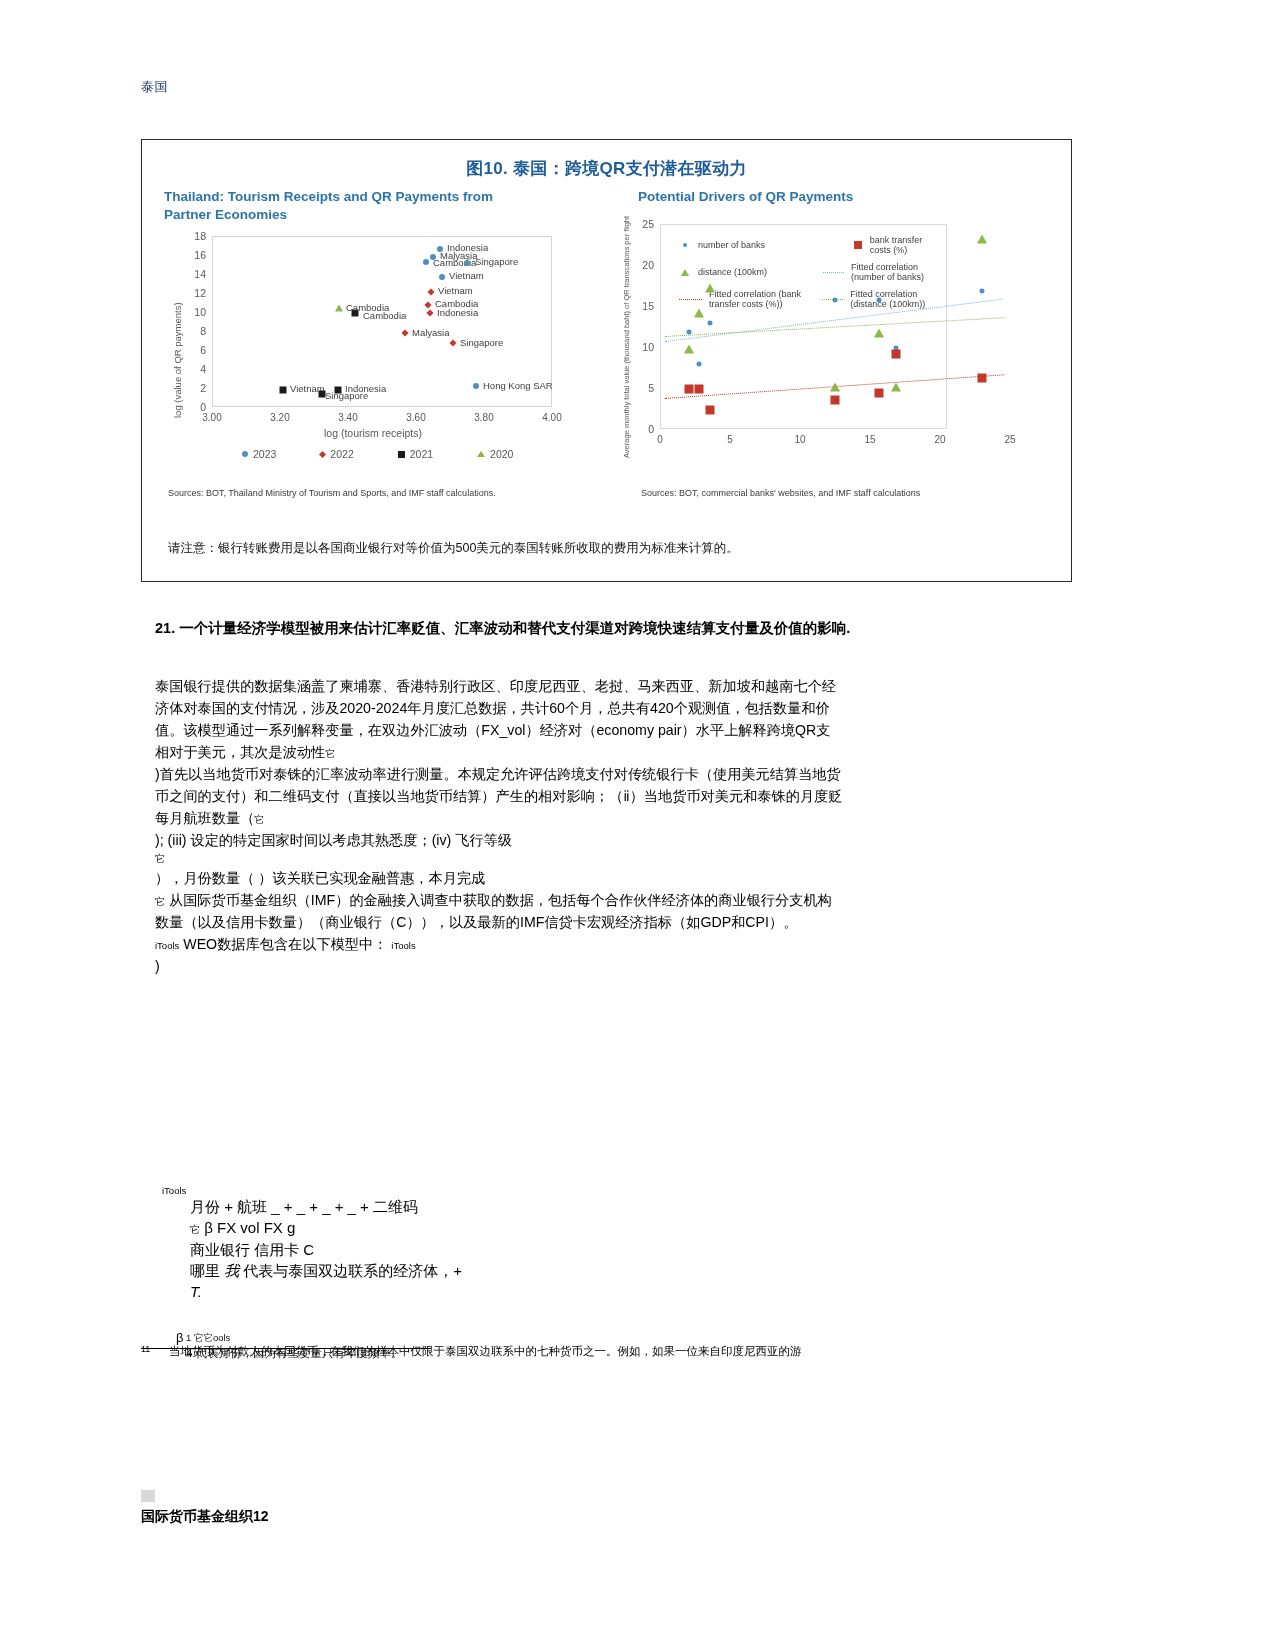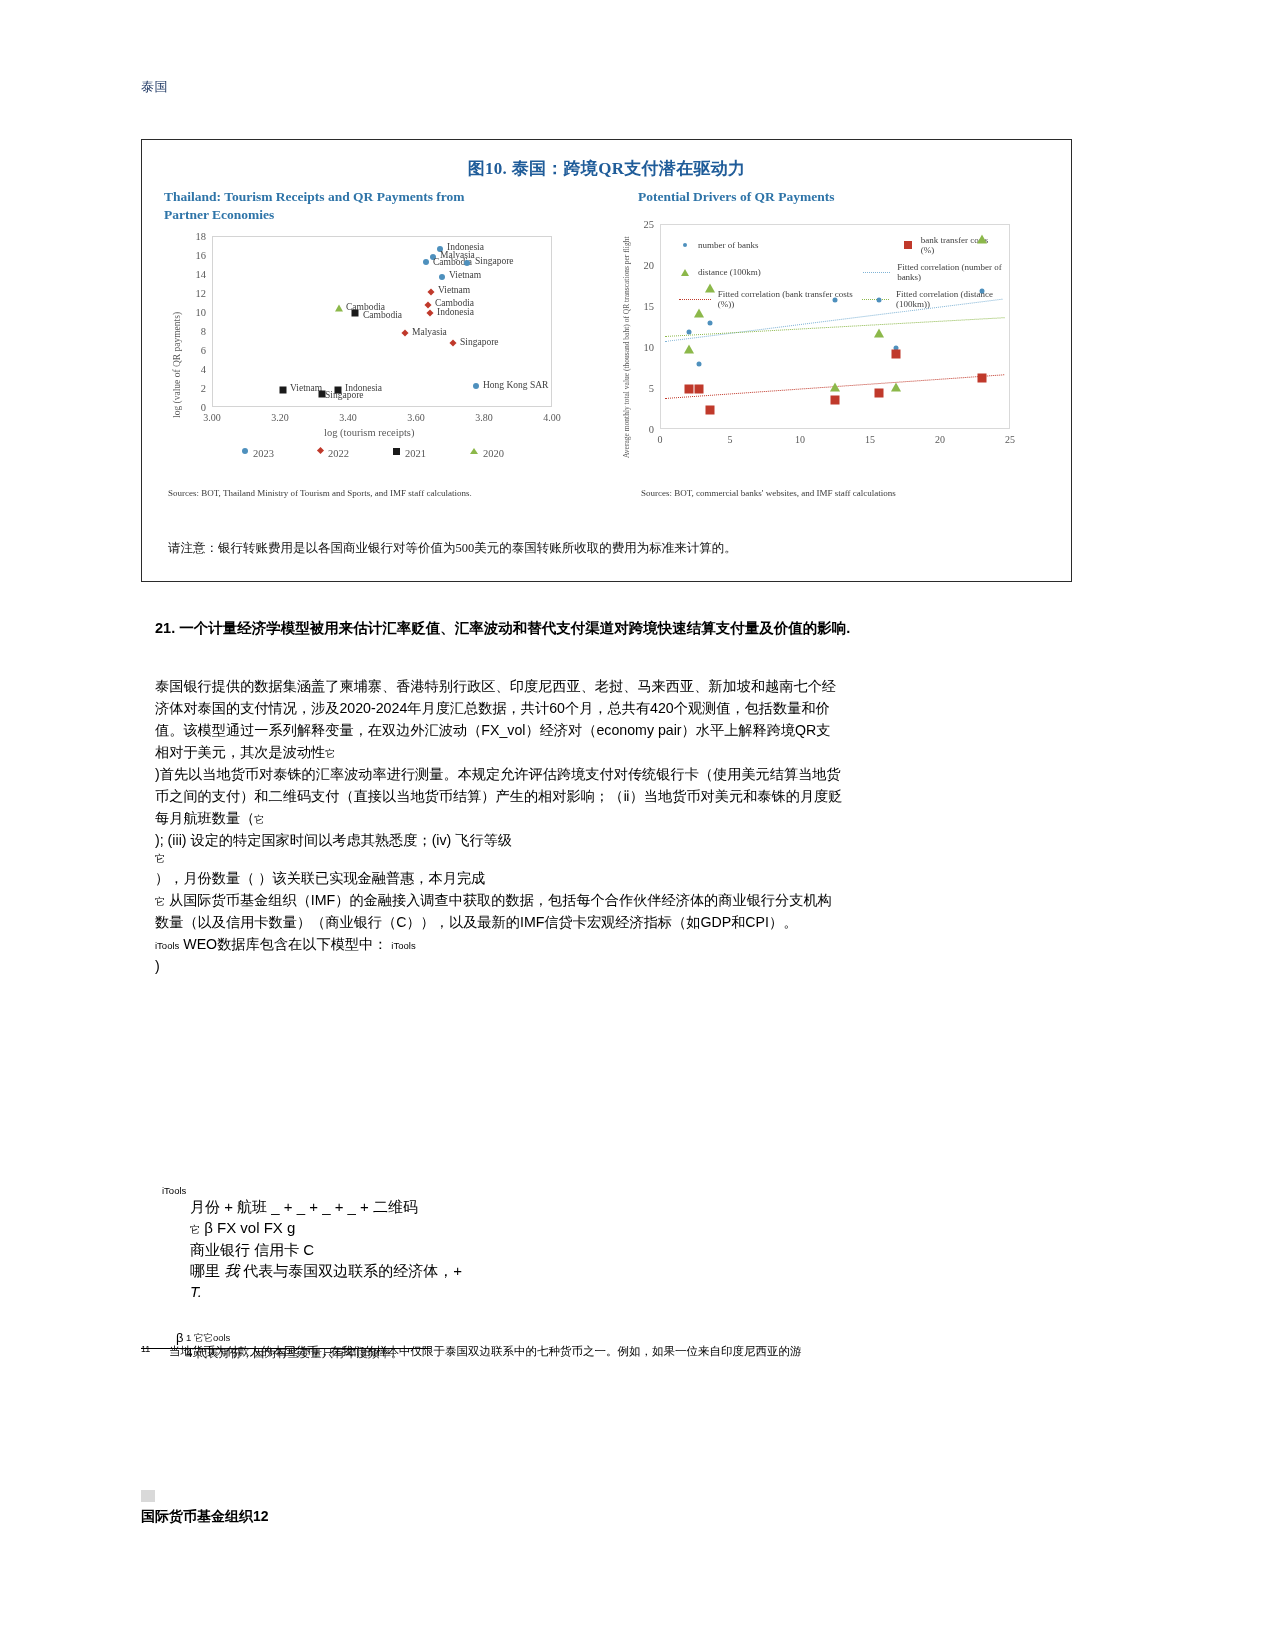--- a/index.html
+++ b/index.html
@@ -33,21 +33,20 @@
   
   .figure-box {
     position: absolute;
     left: 141px;
     top: 139px;
     width: 931px;
     height: 443px;
     border: 1px solid #2b2b2b;
     background: #ffffff;
     box-sizing: border-box;
-    font-family: Liberation Serif, serif;
   }
   .figure-title {
     position: absolute;
     left: 0;
     right: 0;
     top: 17px;
     text-align: center;
     font-size: 17px;
     font-weight: bold;
     color: #1f5c99;
@@ -168,21 +167,21 @@
 
   
   .legend-years {
     position: absolute;
     display: flex;
     gap: 44px;
     font-size: 10.5px;
     color: #595959;
     align-items: center;
   }
-  .legend-years .item { display: flex; gap: 5px; }
+  .legend-years .item { display: flex; align-items: center; gap: 5px; }
   .lk { display: inline-block; position: relative; width: 9px; height: 9px; }
   .lk-circle { width: 6px; height: 6px; border-radius: 50%; background: #4e90bd; }
   .lk-diamond { width: 5px; height: 5px; background: #c0392b; transform: rotate(45deg); }
   .lk-square { width: 7px; height: 7px; background: #1a1a1a; }
   .lk-tri {
     width: 0; height: 0;
     border-left: 4px solid transparent;
     border-right: 4px solid transparent;
     border-bottom: 6px solid #8cb84a;
   }
@@ -456,21 +455,21 @@
 
         <div class="y-title" style="left:8px; top:252px; font-size:7.5px;">Average monthly total value (thousand baht) of QR transcations per flight</div>
 
         <div class="tick-y" style="left:14px; top:18px;  width:26px;">25</div>
         <div class="tick-y" style="left:14px; top:59px;  width:26px;">20</div>
         <div class="tick-y" style="left:14px; top:100px; width:26px;">15</div>
         <div class="tick-y" style="left:14px; top:141px; width:26px;">10</div>
         <div class="tick-y" style="left:14px; top:182px; width:26px;">5</div>
         <div class="tick-y" style="left:14px; top:223px; width:26px;">0</div>
 
-        <div class="plot" style="left:46px; top:18px; width:350px; height:205px; border-color:#d9d9d9;">
+        <div class="plot" style="left:46px; top:18px; width:287px; height:205px; border-color:#d9d9d9;">
 
           <div class="legend-inside">
             <div class="row">
               <span class="cell c1">
                 <span class="key">
                     <span class="key-dot"></span>
                   </span>number of banks
               </span>
               <span class="cell">
                 <span class="key">

